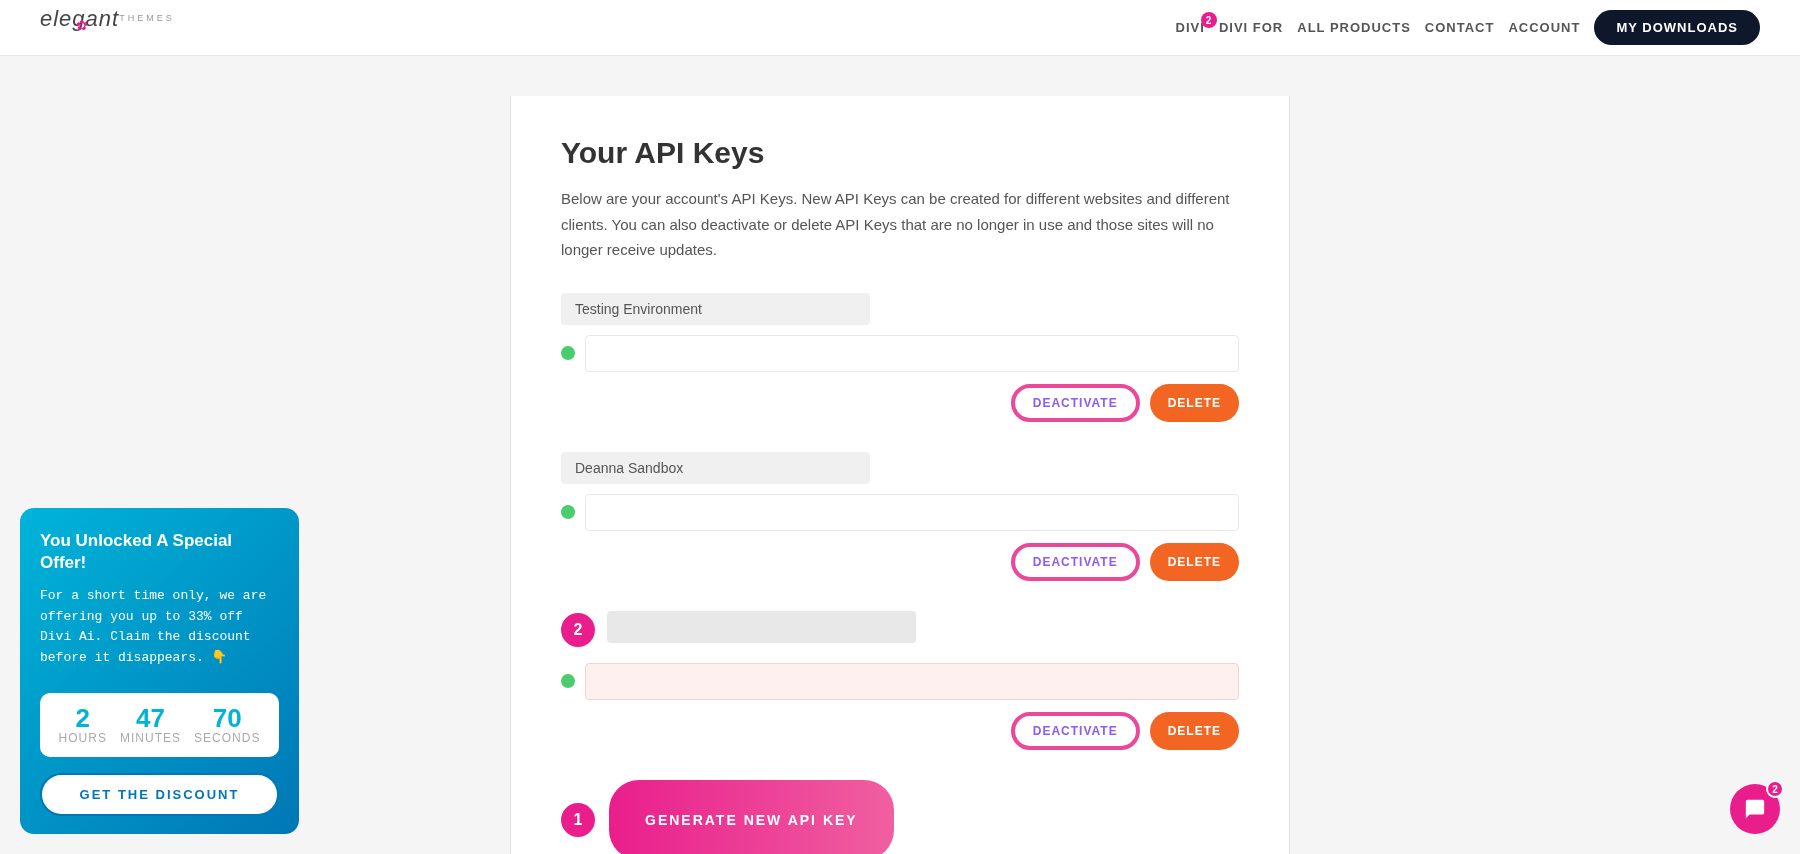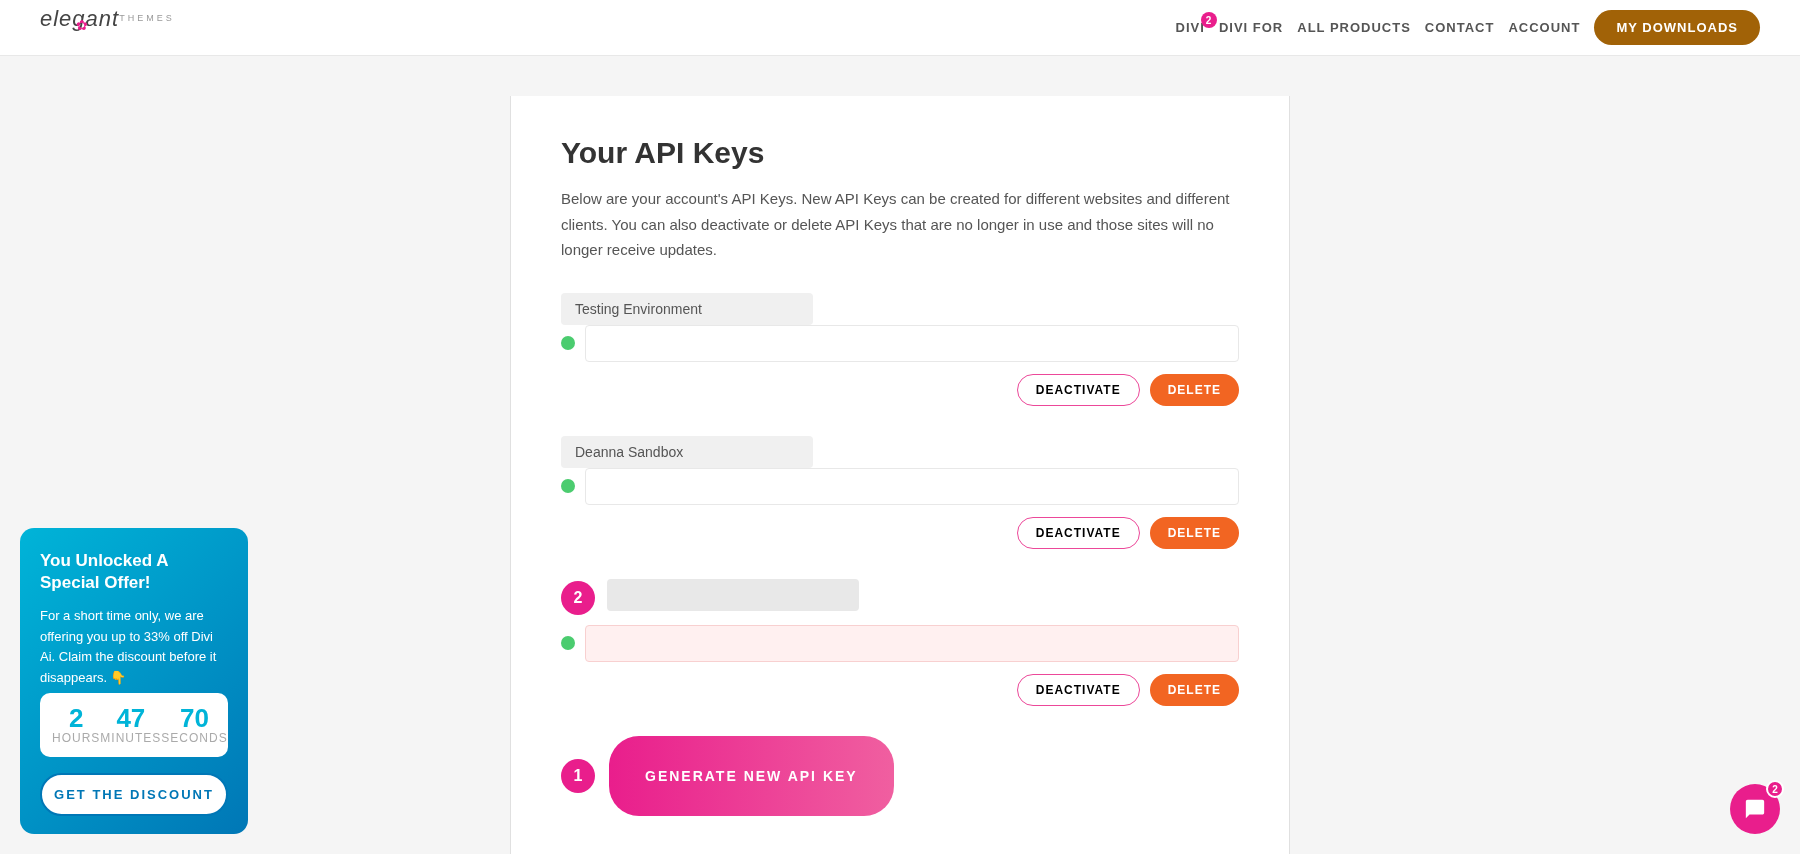--- a/index.html
+++ b/index.html
@@ -21,21 +21,21 @@
     .logo { display: flex; align-items: center; }
     .nav { display: flex; align-items: center; gap: 14px; }
     .nav-item { font-size: 13px; font-weight: 600; color: #555; text-transform: uppercase; letter-spacing: 1px; cursor: pointer; position: relative; }
     .nav-badge {
       position: absolute; top: -8px; right: -12px;
       background: #e91e8c; color: #fff; border-radius: 50%;
       width: 16px; height: 16px; font-size: 10px;
       display: flex; align-items: center; justify-content: center;
     }
     .my-downloads-btn {
-      background: #a16207; color: #fff; border: none;
+      background: #0f172a; color: #fff; border: none;
       border-radius: 20px; padding: 10px 22px;
       font-size: 13px; font-weight: 700; letter-spacing: 1px;
       text-transform: uppercase; cursor: pointer;
     }
 
     
     .page-wrapper {
       margin-top: 56px;
       display: flex;
       justify-content: center;
@@ -69,22 +69,22 @@
     .api-section {
       margin-bottom: 30px;
     }
     .api-name-input {
       background: #f0f0f0;
       border: none;
       border-radius: 4px;
       padding: 8px 14px;
       font-size: 14px;
       color: #555;
-      width: 252px;
-      margin-bottom: 0;
+      width: 309px;
+      margin-bottom: 10px;
       outline: none;
     }
     .api-key-row {
       display: flex;
       align-items: center;
       gap: 10px;
       margin-bottom: 12px;
     }
     .active-dot {
       width: 14px; height: 14px;
@@ -107,26 +107,26 @@
       border-color: #f8d0d0;
     }
     .api-actions {
       display: flex;
       justify-content: flex-end;
       gap: 10px;
       margin-top: 8px;
     }
     .deactivate-btn {
       background: #fff;
-      border: 1px solid #ec4899;
+      border: 4px solid #ec4899;
       border-radius: 20px;
       padding: 8px 18px;
       font-size: 12px;
       font-weight: 600;
-      color: #000000;
+      color: #8b5cf6;
       letter-spacing: 1px;
       text-transform: uppercase;
       cursor: pointer;
     }
     .delete-btn {
       background: #f26522;
       border: none;
       border-radius: 20px;
       padding: 8px 18px;
       font-size: 12px;
@@ -180,37 +180,38 @@
       letter-spacing: 2px;
       text-transform: uppercase;
       cursor: pointer;
     }
 
     
     .promo-widget {
       position: fixed;
       bottom: 20px;
       left: 20px;
-      width: 228px;
+      width: 279px;
       background: linear-gradient(135deg, #00b4d8, #0077b6);
       border-radius: 14px;
       padding: 22px 20px 18px 20px;
       color: #fff;
       z-index: 200;
     }
     .promo-title {
       font-size: 17px;
       font-weight: 700;
       margin-bottom: 12px;
       line-height: 1.3;
     }
     .promo-body {
       font-size: 13px;
       line-height: 1.6;
-      margin-bottom: 4px;
+      margin-bottom: 24px;
+      font-family: Liberation Mono, monospace;
     }
     .promo-timer {
       background: #fff;
       border-radius: 10px;
       padding: 12px;
       display: flex;
       justify-content: space-around;
       margin-bottom: 16px;
     }
     .timer-block {

